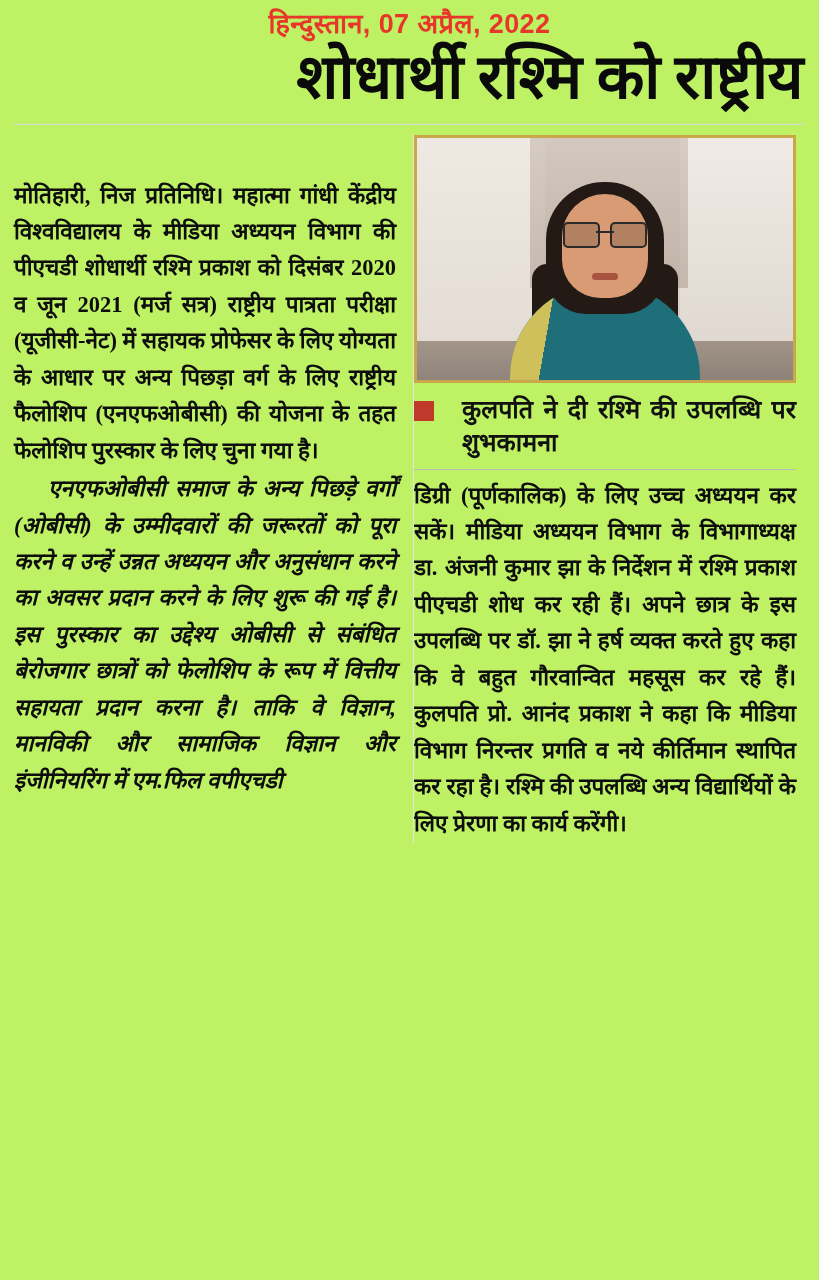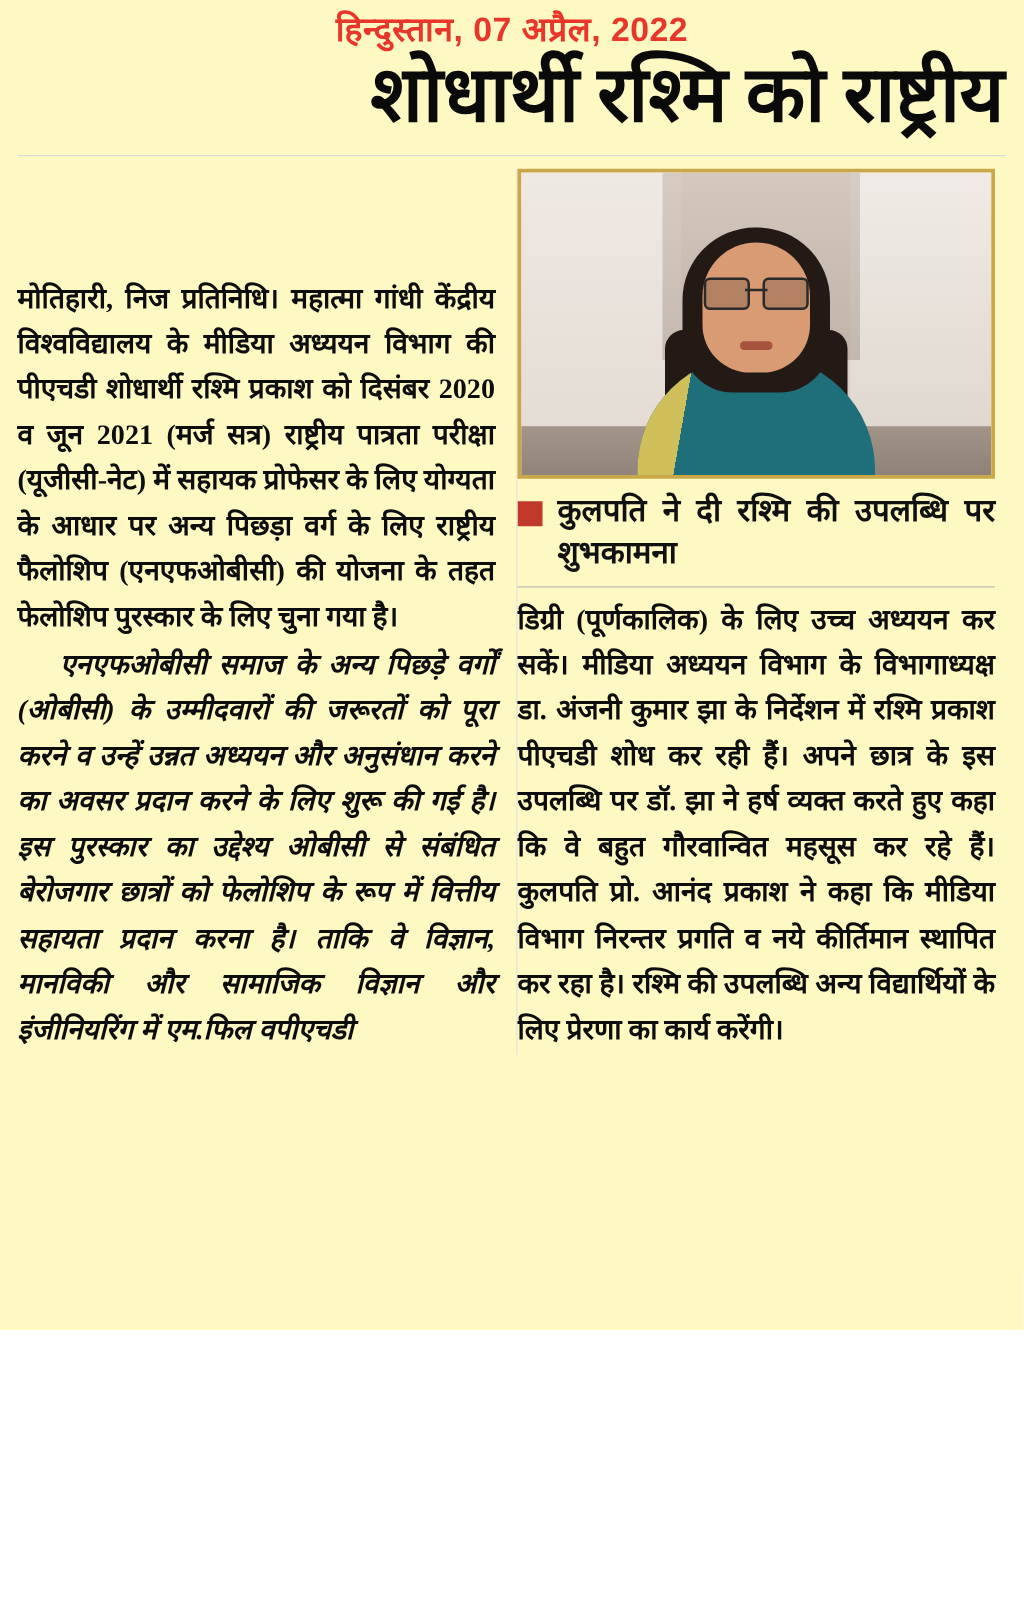--- a/index.html
+++ b/index.html
@@ -10,25 +10,25 @@
   body {
     width: 819px;
     height: 1280px;
     font-family: "Liberation Serif", "DejaVu Serif", serif;
     color: #111111;
     position: relative;
     overflow: hidden;
   }
   .page {
     width: 819px;
-    height: 1064px;
+    height: 1280px;
     box-sizing: border-box;
     padding: 6px 14px 8px 14px;
     position: relative;
-    background: #fef9c3;
+    background: #bef264;
   }
 
   
   .source-line {
     text-align: center;
     color: #e8362a;
     font-size: 27px;
     font-weight: 600;
     letter-spacing: 0.4px;
     line-height: 1.1;
@@ -53,21 +53,21 @@
     border: 0;
     border-top: 1px solid #d9d9d9;
     margin: 4px 0 10px 0;
   }
 
   
   .body-wrap {
     position: relative;
     display: flex;
     gap: 18px;
-    align-items: flex-end;
+    align-items: center;
   }
   .col {
     width: 382px;
     font-size: 22.5px;
     line-height: 1.62;
     text-align: justify;
     text-justify: inter-word;
     color: #0d0d0d;
     font-weight: 600;
   }
@@ -168,21 +168,21 @@
   }
   .ph-lips {
     position: absolute; bottom: 100px; left: 50%; transform: translateX(-50%);
     width: 26px; height: 7px; background: #a6533f; border-radius: 4px;
   }
 
   
   .caption {
     display: flex;
     align-items: flex-start;
-    gap: 12px;
+    gap: 28px;
     margin-top: 8px;
     padding: 2px 0 4px 0;
   }
   .caption-bullet {
     width: 20px; height: 20px;
     background: #c0392b;
     flex: 0 0 auto;
     margin-top: 8px;
   }
   .caption-text {

